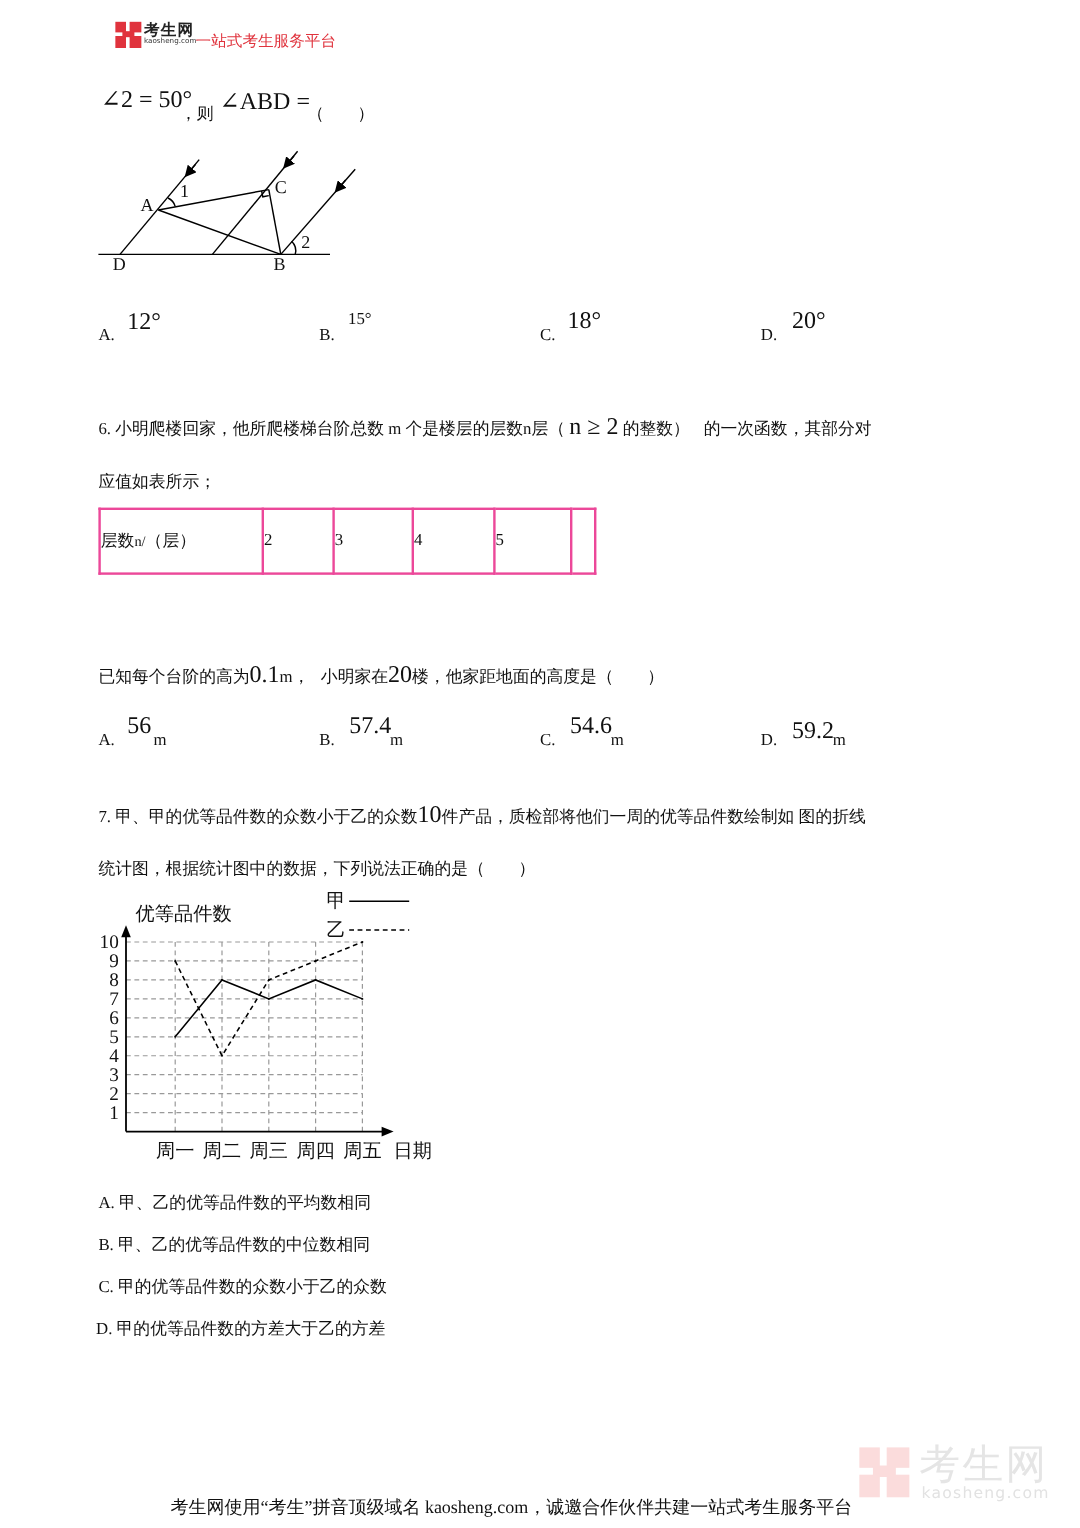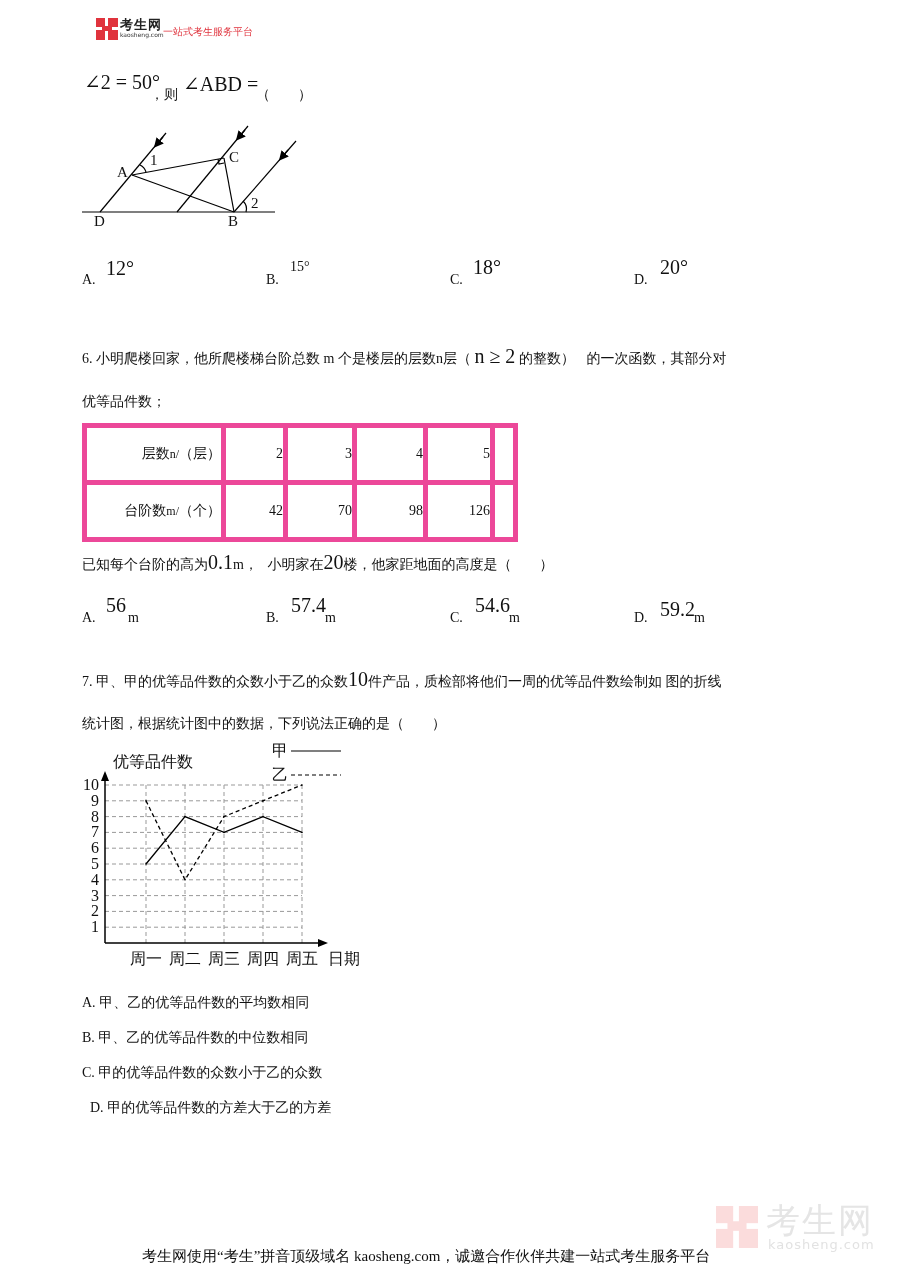--- a/index.html
+++ b/index.html
@@ -6,24 +6,24 @@
   body { width:900px; height:1273px; position:relative; overflow:hidden;
          font-family:"Liberation Serif","DejaVu Serif",serif; color:#111; }
   .abs { position:absolute; }
   .txt { font-size:14px; white-space:nowrap; }
   .big { font-size:20px; }
   .it { }
   
   .logo-mark { left:96px; top:18px; width:22px; height:22px; }
   .logo-name { left:120px; top:16px; font-family:"DejaVu Sans",sans-serif; font-size:13px; font-weight:bold; color:#222; letter-spacing:1px; }
   .logo-domain { left:120px; top:31px; font-family:"DejaVu Sans",sans-serif; font-size:6px; color:#333; }
-  .logo-slogan { left:163px; top:25px; font-family:"DejaVu Sans",sans-serif; font-size:10px; color:#e0333d; }
+  .logo-slogan { left:163px; top:25px; font-family:"DejaVu Sans",sans-serif; font-size:13px; color:#e0333d; }
   
   table.vt { position:absolute; left:82px; top:423px; border-collapse:collapse; }
-  table.vt td { border:5px solid #ec4899; height:52px; text-align:right; font-size:14px; padding:0; }
+  table.vt td { border:2px solid #ec4899; height:52px; text-align:left; font-size:14px; padding:0; }
   
   .wm-name { left:766px; top:1198px; font-family:"DejaVu Sans",sans-serif; font-size:34px; color:#e5e5e5; letter-spacing:2px; }
   .wm-domain { left:768px; top:1237px; font-family:"DejaVu Sans",sans-serif; font-size:13px; color:#e2e2e2; letter-spacing:1px; }
   .footer { left:142px; top:1247px; font-size:15px;text-align:center; }
 </style>
 </head>
 <body>
 
 <div class="abs logo-mark">
   <svg width="22" height="22" viewBox="0 0 22 22">
@@ -85,43 +85,33 @@
 
 <div class="abs txt" style="left:82px;top:345px;">
   <span>6.</span>
   <span>小明爬楼回家，他所爬楼梯台阶总数</span>
   <span class="it">m</span>
   <span>个是楼层的层数</span><span class="it">n</span><span>层（</span>
   <span class="it big">n ≥ 2</span>
   <span>的整数）</span>
   <span style="margin-left:8px;">的一次函数，其部分对</span>
 </div>
-<div class="abs txt" style="left:82px;top:393px;">优等品件数；</div>
+<div class="abs txt" style="left:82px;top:393px;">应值如表所示；</div>
 
 <table class="vt">
   <tbody>
       <tr>
     <td style="width:134px;">
       <span>层数</span><span class="it" style="font-size:12px;">n/</span><span>（层）</span>
     </td>
     <td style="width:57px;">2</td>
     <td style="width:64px;">3</td>
     <td style="width:66px;">4</td>
     <td style="width:62px;">5</td>
     <td style="width:18px;"></td>
-  </tr>
-  <tr>
-    <td>
-      <span>台阶数</span><span class="it" style="font-size:12px;">m/</span><span>（个）</span>
-    </td>
-    <td class="big">42</td>
-    <td class="big">70</td>
-    <td class="big">98</td>
-    <td class="big">126</td>
-    <td></td>
   </tr>
 </tbody>
   </table>
 
 <div class="abs txt" style="left:82px;top:551px;">
   <span>已知每个台阶的高为</span><span class="big">0.1</span><span>m，</span>
   <span style="margin-left:6px;">小明家在</span><span class="big">20</span><span>楼，他家距地面的高度是（　　）</span>
 </div>
 
 <div>
@@ -197,21 +187,21 @@
     <circle cx="263" cy="800.8" r="0.8" fill="#000"></circle>
     <circle cx="302" cy="785" r="0.8" fill="#000"></circle>
     <text x="272" y="780" font-size="16" font-family="&quot;Liberation Serif&quot;,&quot;DejaVu Serif&quot;,serif" fill="#111">乙</text>
     <line x1="291" y1="775" x2="341" y2="775" stroke="#000" stroke-width="1.2" stroke-dasharray="4,3"></line>
   </svg>
 
 <div>
   <div class="abs txt" style="left:82px;top:994px;"><span>A.</span> <span>甲、乙的优等品件数的平均数相同</span></div>
   <div class="abs txt" style="left:82px;top:1029px;"><span>B.</span> <span>甲、乙的优等品件数的中位数相同</span></div>
   <div class="abs txt" style="left:82px;top:1064px;"><span>C.</span> <span>甲的优等品件数的众数小于乙的众数</span></div>
-  <div class="abs txt" style="left:90px;top:1099px;"><span>D.</span> <span>甲的优等品件数的方差大于乙的方差</span></div>
+  <div class="abs txt" style="left:80px;top:1099px;"><span>D.</span> <span>甲的优等品件数的方差大于乙的方差</span></div>
 </div>
 
 <div class="abs" style="left:716px;top:1206px;width:42px;height:42px;">
   <svg width="42" height="42" viewBox="0 0 22 22">
     <rect x="0" y="0" width="9" height="9" fill="#fbdcdc"></rect>
     <rect x="12" y="0" width="10" height="9" fill="#fbdcdc"></rect>
     <rect x="0" y="12" width="9" height="10" fill="#fbdcdc"></rect>
     <rect x="12" y="12" width="10" height="10" fill="#fbdcdc"></rect>
     <rect x="6" y="8" width="10" height="5" fill="#fbdcdc"></rect>
   </svg>

